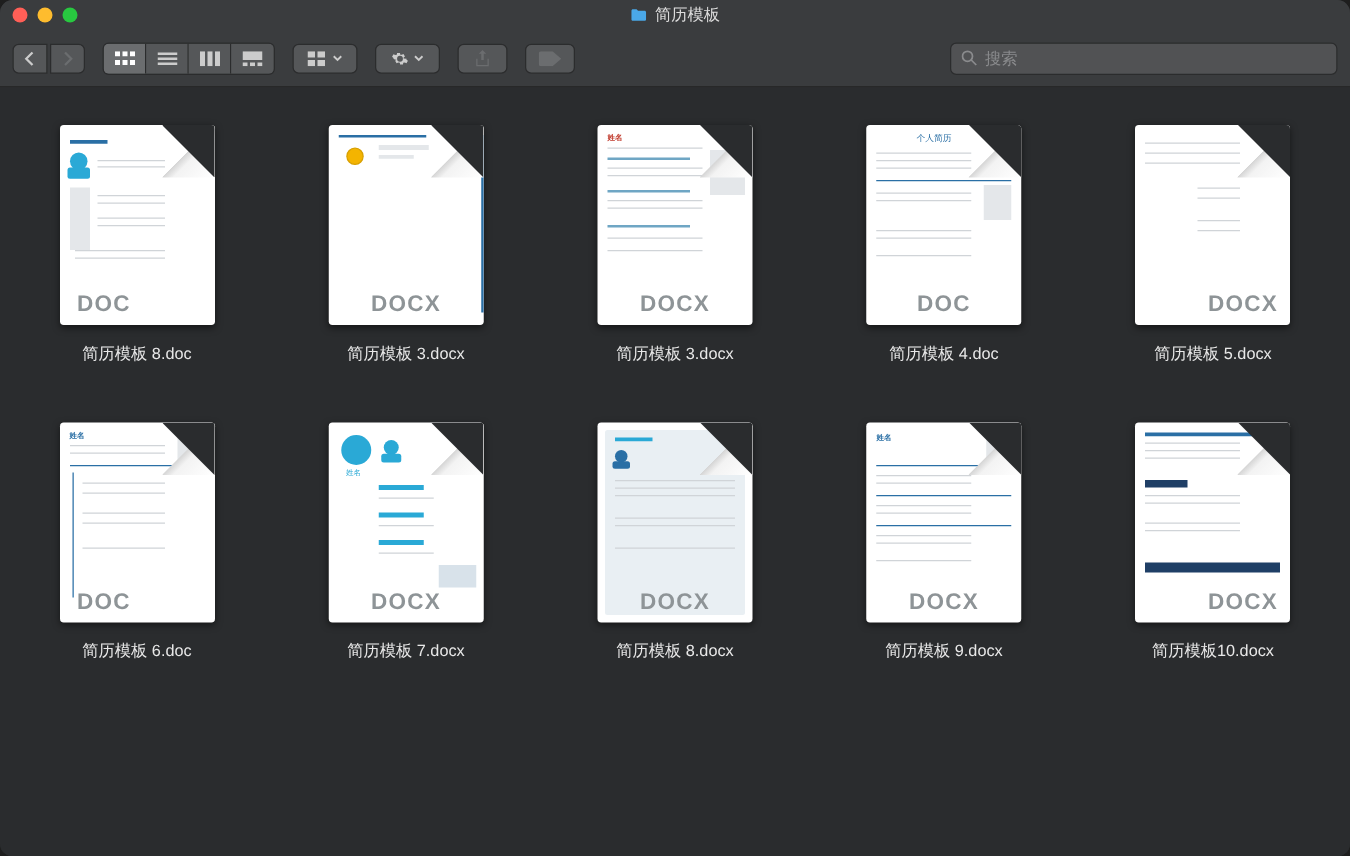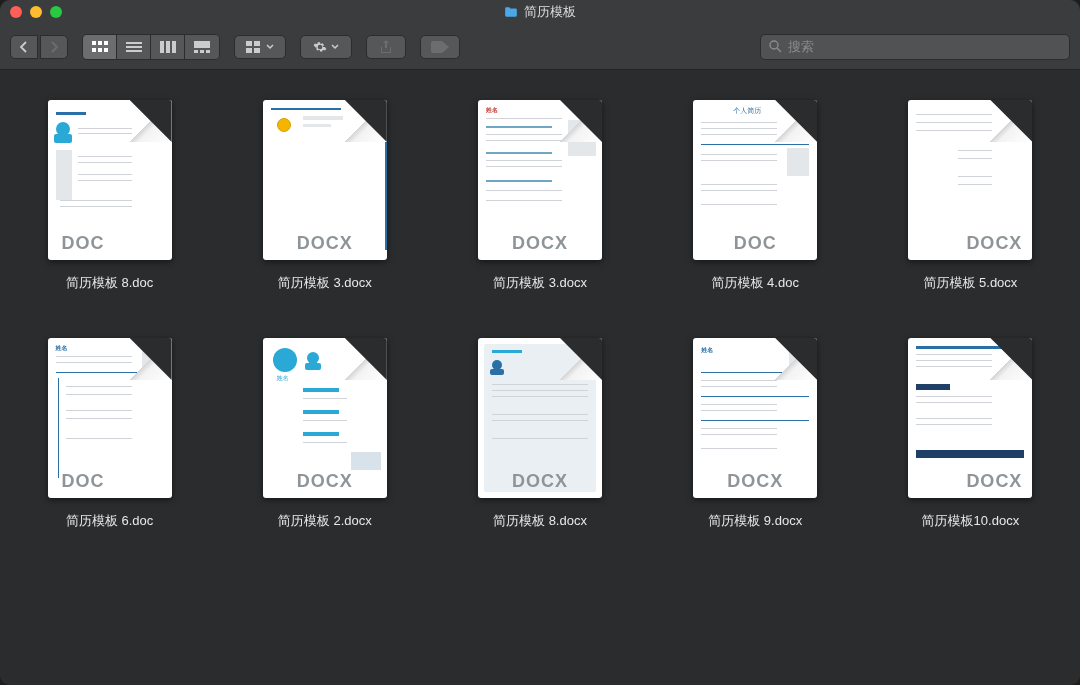--- a/index.html
+++ b/index.html
@@ -416,21 +416,21 @@
       <div class="greyline" style="top:60px; left:40px;"></div>
       <div class="cyanblock" style="left:40px; top:72px; width:36px; height:4px;"></div>
       <div class="greyline" style="top:82px; left:40px;"></div>
       <div class="cyanblock" style="left:40px; top:94px; width:36px; height:4px;"></div>
       <div class="greyline" style="top:104px; left:40px;"></div>
       <div class="greyblock" style="right:6px; bottom:28px; width:30px; height:18px; background:#d8e2ea;"></div>
               <div class="fold"></div>
               <div class="badge center">DOCX</div>
             </div>
           </div>
-          <div class="file-name">简历模板 2.docx</div>
+          <div class="file-name">简历模板 7.docx</div>
         </div>
         <div class="file-item">
           <div class="thumb">
             <div class="page">
       <div style="position:absolute; inset:6px; background:#e9eff3; border-radius:2px;"></div>
       <div class="cyanblock" style="left:14px; top:12px; width:30px; height:3px;"></div>
       <div style="position:absolute; left:14px; top:22px; width:10px; height:10px; border-radius:50%; background:#2a6fa5;"></div>
       <div style="position:absolute; left:12px; top:31px; width:14px; height:6px; background:#2a6fa5; border-radius:2px;"></div>
       <div class="greyline" style="top:46px; left:14px; right:14px;"></div>
       <div class="greyline" style="top:52px; left:14px; right:14px;"></div>

